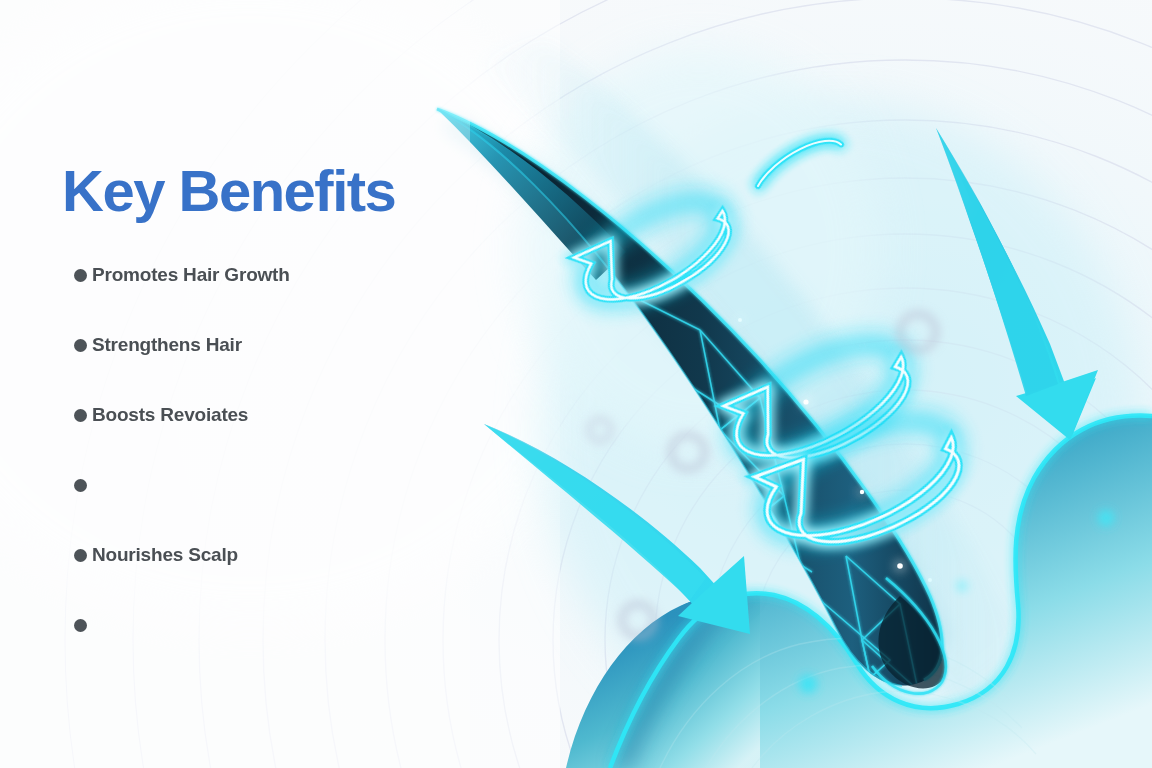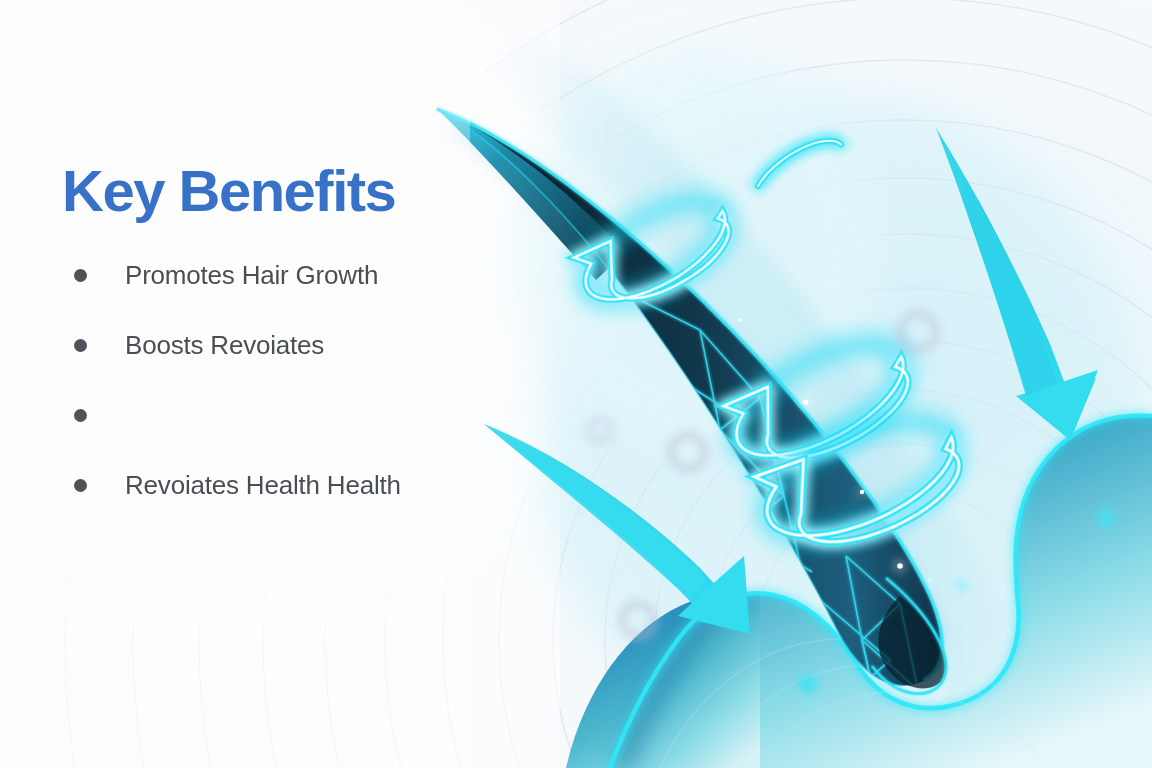--- a/index.html
+++ b/index.html
@@ -58,23 +58,23 @@
   }
   .bullet-dot {
     position:absolute;
     left:12px;
     width:13px; height:13px;
     border-radius:50%;
     background:#4d5358;
     box-shadow:0 1px 2px rgba(255,255,255,0.8);
   }
   .benefit-label {
-    margin-left:63px;
-    font-size:26px;
-    font-weight:normal;
+    margin-left:30px;
+    font-size:19px;
+    font-weight:bold;
     color:#4a4f54;
     letter-spacing:-0.2px;
     white-space:nowrap;
     text-shadow:0 1px 2px rgba(255,255,255,0.75);
   }
 </style>
 </head>
 <body>
 
 <div id="stage">
@@ -463,25 +463,32 @@
 
     <h1 id="page-title">Key Benefits</h1>
 
     <ul id="benefits-list">
       <li>
         <span class="bullet-dot"></span>
         <span class="benefit-label">Promotes Hair Growth</span>
       </li>
       <li>
         <span class="bullet-dot"></span>
+        <span class="benefit-label">Strengthens Hair</span>
+      </li>
+      <li>
+        <span class="bullet-dot"></span>
         <span class="benefit-label">Boosts Revoiates</span>
       </li>
       <li>
         <span class="bullet-dot"></span>
       </li>
       <li>
         <span class="bullet-dot"></span>
-        <span class="benefit-label">Revoiates Health Health</span>
+        <span class="benefit-label">Nourishes Scalp</span>
+      </li>
+      <li>
+        <span class="bullet-dot"></span>
       </li>
     </ul>
 
   </div>
 </div>
 
 </body></html>

